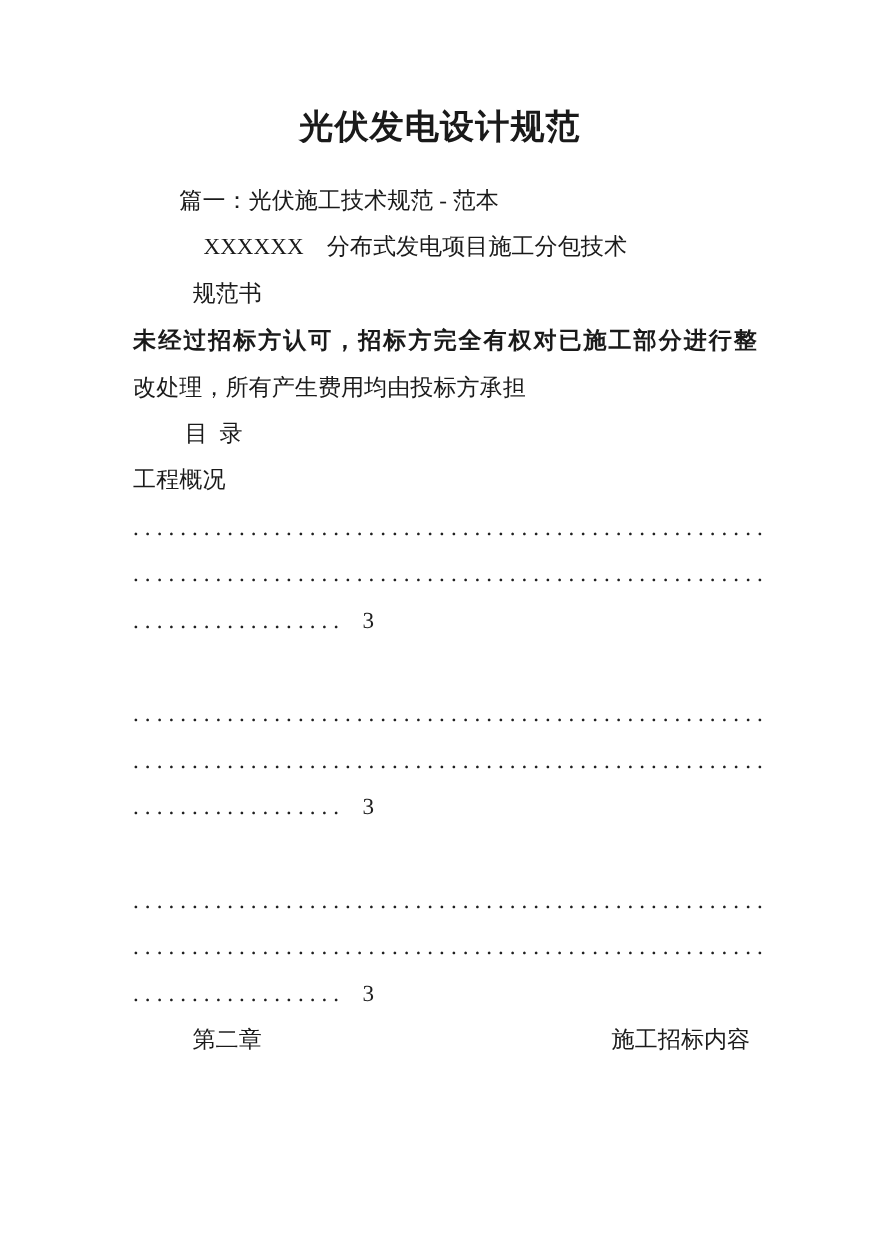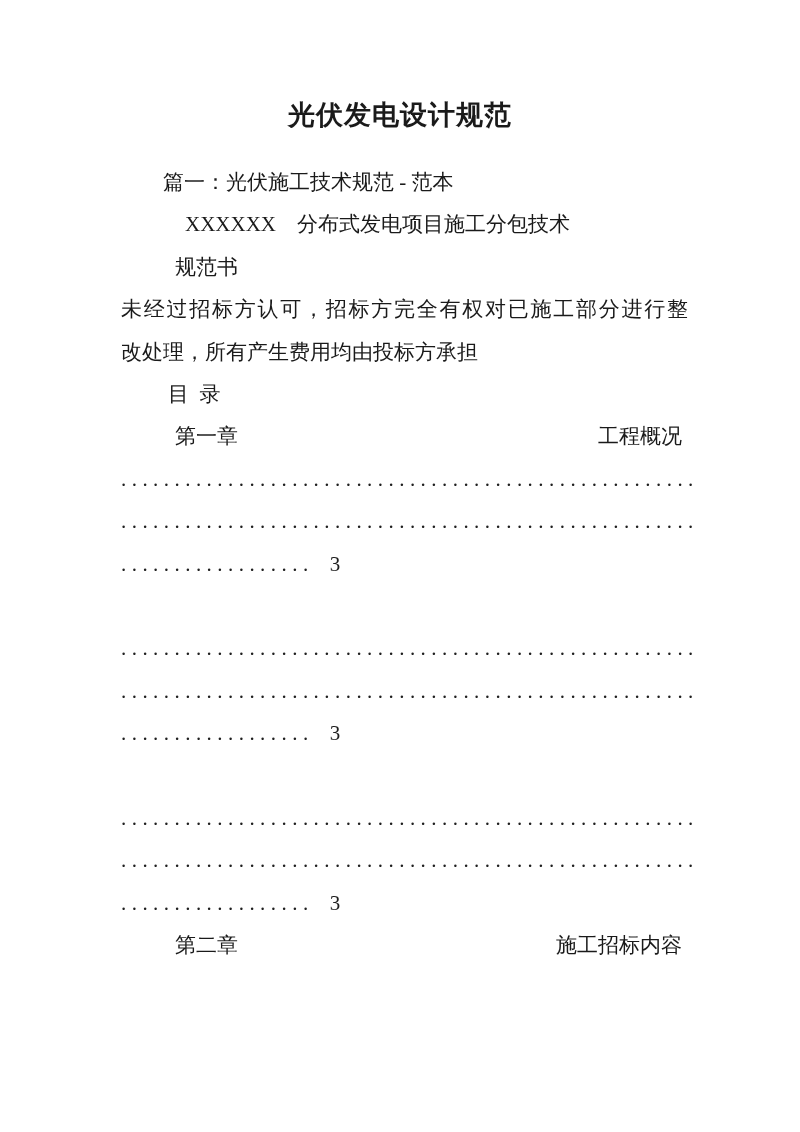--- a/index.html
+++ b/index.html
@@ -16,21 +16,21 @@
     font-family: "Liberation Serif", "DejaVu Serif", serif;
     overflow: hidden;
   }
   .title {
     position: absolute;
     top: 96px;
     left: 0;
     width: 100%;
     margin: 0;
     text-align: center;
-    font-size: 27px;
+    font-size: 31px;
     line-height: 38px;
     font-weight: 700;
     letter-spacing: 1px;
   }
   .body-lines {
     position: absolute;
     top: 161px;
     left: 121px;
     width: 567px;
     font-size: 21px;
@@ -60,24 +60,24 @@
 </style>
 </head>
 <body>
 
 <div class="page">
   <h1 class="title">光伏发电设计规范</h1>
   <div class="body-lines" id="doc-body">
       <div class="line" style="padding-left: 42px;">篇一：光伏施工技术规范 - 范本</div>
       <div class="line" style="padding-left: 64px;">XXXXXX　分布式发电项目施工分包技术</div>
       <div class="line" style="padding-left: 54px;">规范书</div>
-      <div class="line justify" style="padding-left: 0px;">未经过招标方认可，招标方完全有权对已施工部分进行整</div>
+      <div class="line justify" style="padding-left: 0px; font-weight: bold;">未经过招标方认可，招标方完全有权对已施工部分进行整</div>
       <div class="line" style="padding-left: 0px;">改处理，所有产生费用均由投标方承担</div>
       <div class="line" style="padding-left: 47px;">目  录</div>
-      <div class="line chapter"><span class="left">第一章</span><span class="right">工程概况</span></div>
+      <div class="line chapter"><span class="right">工程概况</span></div>
       <div class="line leader">. . . . . . . . . . . . . . . . . . . . . . . . . . . . . . . . . . . . . . . . . . . . . . . . . . . . . .</div>
       <div class="line leader">. . . . . . . . . . . . . . . . . . . . . . . . . . . . . . . . . . . . . . . . . . . . . . . . . . . . . .</div>
       <div class="line leader">. . . . . . . . . . . . . . . . . .    3</div>
       <div class="line"></div>
       <div class="line leader">. . . . . . . . . . . . . . . . . . . . . . . . . . . . . . . . . . . . . . . . . . . . . . . . . . . . . .</div>
       <div class="line leader">. . . . . . . . . . . . . . . . . . . . . . . . . . . . . . . . . . . . . . . . . . . . . . . . . . . . . .</div>
       <div class="line leader">. . . . . . . . . . . . . . . . . .    3</div>
       <div class="line"></div>
       <div class="line leader">. . . . . . . . . . . . . . . . . . . . . . . . . . . . . . . . . . . . . . . . . . . . . . . . . . . . . .</div>
       <div class="line leader">. . . . . . . . . . . . . . . . . . . . . . . . . . . . . . . . . . . . . . . . . . . . . . . . . . . . . .</div>

